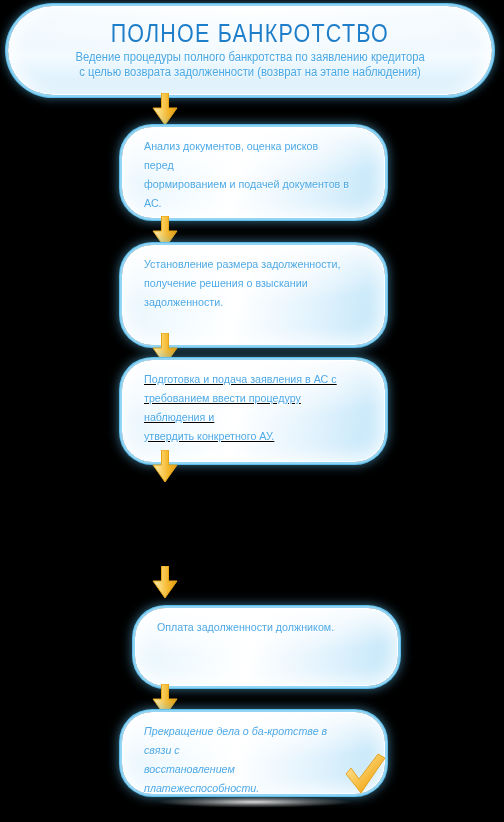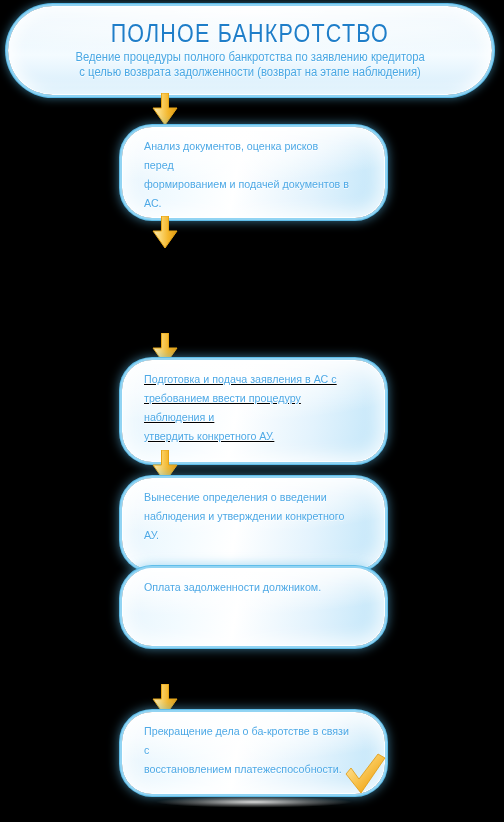--- a/index.html
+++ b/index.html
@@ -86,22 +86,22 @@
     line-height:19px;
     transform:scaleX(.93);
     transform-origin:left center;
     text-shadow:0 1px 0 rgba(255,255,255,.8);
   }
 
   .step1{top:127px;height:91px;}
   .step2{top:245px;height:100px;}
   .step3{top:360px;height:102px;text-decoration:underline;}
   .step4{top:478px;height:92px;}
-  .step5{top:568px;height:78px;}
-  .step6{top:712px;height:82px;}
+  .step5{top:608px;height:78px;margin-left:13px;}
+  .step6{top:712px;height:82px;font-style:italic;}
 
   
   .arrow{
     position:absolute;
     left:148px;
     width:34px;
     height:34px;
   }
   .arrow svg{display:block;width:34px;height:34px;}
   .a1{top:93px;}
@@ -161,20 +161,27 @@
       <div>формированием и подачей документов в АС.</div>
     </div>
   </div>
 
   <div class="arrow a2">
     <svg viewBox="0 0 34 34" xmlns="http://www.w3.org/2000/svg">
       <path d="M13.5 0 L20.5 0 L20.5 15 L29 15 L17 32 L5 15 L13.5 15 Z" fill="url(#gold1)" stroke="#e6a516" stroke-width="1"></path>
     </svg>
   </div>
 
+  <div class="step step2">
+    <div class="step-text">
+      <div>Установление размера задолженности,</div>
+      <div>получение решения о взыскании</div>
+      <div>задолженности.</div>
+    </div>
+  </div>
 
   <div class="arrow a3">
     <svg viewBox="0 0 34 34" xmlns="http://www.w3.org/2000/svg">
       <path d="M13.5 0 L20.5 0 L20.5 15 L29 15 L17 32 L5 15 L13.5 15 Z" fill="url(#gold1)" stroke="#e6a516" stroke-width="1"></path>
     </svg>
   </div>
 
   <div class="step step3">
     <div class="step-text">
       <div>Подготовка и подача заявления в АС с</div>
@@ -182,26 +189,20 @@
       <div>утвердить конкретного АУ.</div>
     </div>
   </div>
 
   <div class="arrow a4">
     <svg viewBox="0 0 34 34" xmlns="http://www.w3.org/2000/svg">
       <path d="M13.5 0 L20.5 0 L20.5 15 L29 15 L17 32 L5 15 L13.5 15 Z" fill="url(#gold1)" stroke="#e6a516" stroke-width="1"></path>
     </svg>
   </div>
 
-  <div class="step step4">
-    <div class="step-text">
-      <div>Вынесение определения о введении</div>
-      <div>наблюдения и утверждении конкретного АУ.</div>
-    </div>
-  </div>
 
   <div class="arrow a5">
     <svg viewBox="0 0 34 34" xmlns="http://www.w3.org/2000/svg">
       <path d="M13.5 0 L20.5 0 L20.5 15 L29 15 L17 32 L5 15 L13.5 15 Z" fill="url(#gold1)" stroke="#e6a516" stroke-width="1"></path>
     </svg>
   </div>
 
   <div class="step step5">
     <div class="step-text">
       <div>Оплата задолженности должником.</div>

